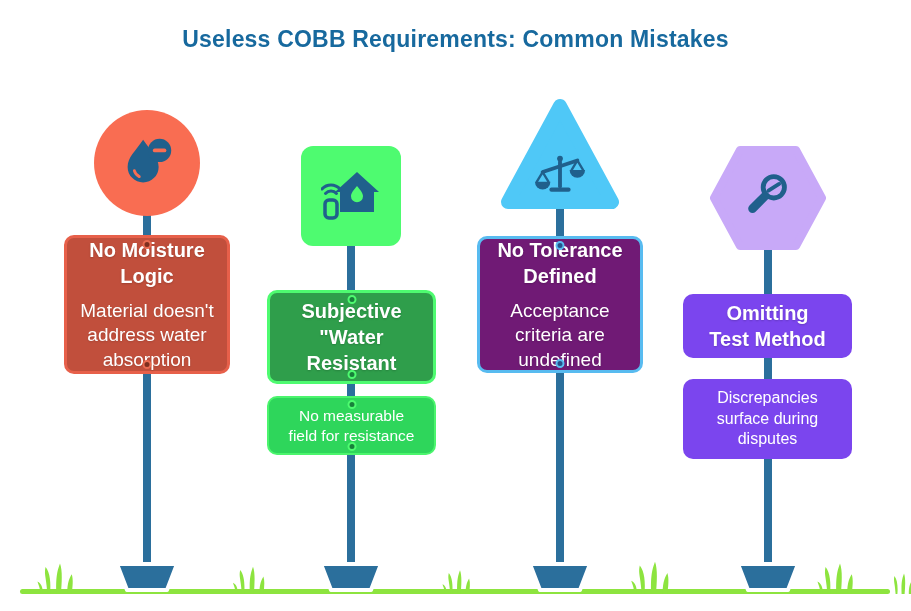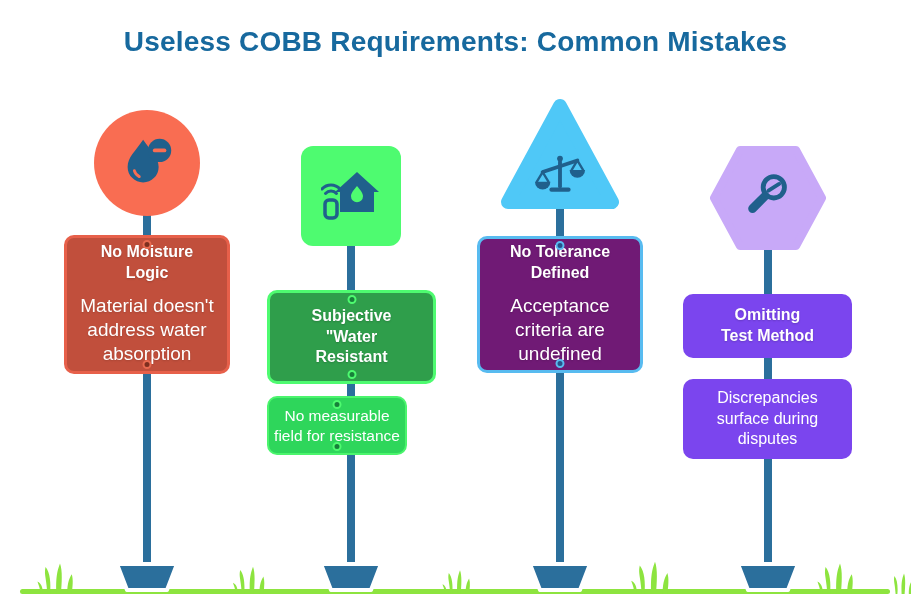--- a/index.html
+++ b/index.html
@@ -2,21 +2,21 @@
 <html><head>
 <meta charset="utf-8">
 <style>
   html,body{margin:0;padding:0;background:#fff;}
   .canvas{
     position:relative;width:911px;height:611px;background:#FFFFFF;overflow:hidden;
     font-family:"Liberation Sans",sans-serif;
   }
   .main-title{
     position:absolute;left:0;top:26px;width:911px;text-align:center;
-    font-size:28px;font-weight:700;color:#17699E;letter-spacing:.2px;margin:0;
+    font-size:23px;font-weight:700;color:#17699E;letter-spacing:.2px;margin:0;
   }
   
   .pole{
     position:absolute;width:8px;background:#2B6F9C;
     border-left:3px solid #fff;border-right:3px solid #fff;z-index:1;
   }
   .pole.c1{left:140px;top:160px;height:408px;}
   .pole.c2{left:344px;top:200px;height:368px;}
   .pole.c3{left:553px;top:178px;height:390px;}
   .pole.c4{left:761px;top:200px;height:368px;}
@@ -37,25 +37,25 @@
   .icon.drop{left:116px;top:132px;}
   .icon.home{left:321px;top:166px;}
   .icon.scale{left:533px;top:146px;}
   .icon.mag{left:739px;top:168px;}
   
   .panel{
     position:absolute;z-index:2;box-sizing:border-box;border-radius:10px;
     display:flex;flex-direction:column;justify-content:center;align-items:center;
     text-align:center;color:#fff;white-space:pre-line;
   }
-  .panel .t{font-size:16px;line-height:1.3;font-weight:700;text-shadow:0 1px 2px rgba(0,0,0,.18);text-align:center;}
+  .panel .t{font-size:20px;line-height:1.3;font-weight:700;text-shadow:0 1px 2px rgba(0,0,0,.18);text-align:center;}
   .panel .s{font-size:19px;line-height:1.28;margin-top:10px;text-shadow:0 1px 2px rgba(0,0,0,.15);}
   .panel.p1{left:64px;top:235px;width:166px;height:139px;background:#C14F3C;border:3px solid #E7604A;}
   .panel.p2t{left:267px;top:290px;width:169px;height:94px;background:#2F9E4B;border:3px solid #4EFB70;}
-  .panel.p2s{left:267px;top:396px;width:140px;height:59px;background:#2ED65B;border:2px solid #4BF56D;font-size:15.5px;line-height:1.28;}
+  .panel.p2s{left:267px;top:396px;width:169px;height:59px;background:#2ED65B;border:2px solid #4BF56D;font-size:15.5px;line-height:1.28;}
   .panel.p3{left:477px;top:236px;width:166px;height:137px;background:#701a75;border:3px solid #58BBF0;}
   .panel.p4t{left:683px;top:294px;width:169px;height:64px;background:#7B45EE;}
   .panel.p4s{left:683px;top:379px;width:169px;height:80px;background:#7B45EE;font-size:16px;line-height:1.28;}
   
   .rivet{
     position:absolute;left:50%;transform:translateX(-50%);
     width:5px;height:5px;border-radius:50%;
   }
   .rivet.top{top:2px;} .rivet.bot{bottom:2px;}
   .rivet.r1{background:#7E2F1F;border:2px solid #E96A50;}

